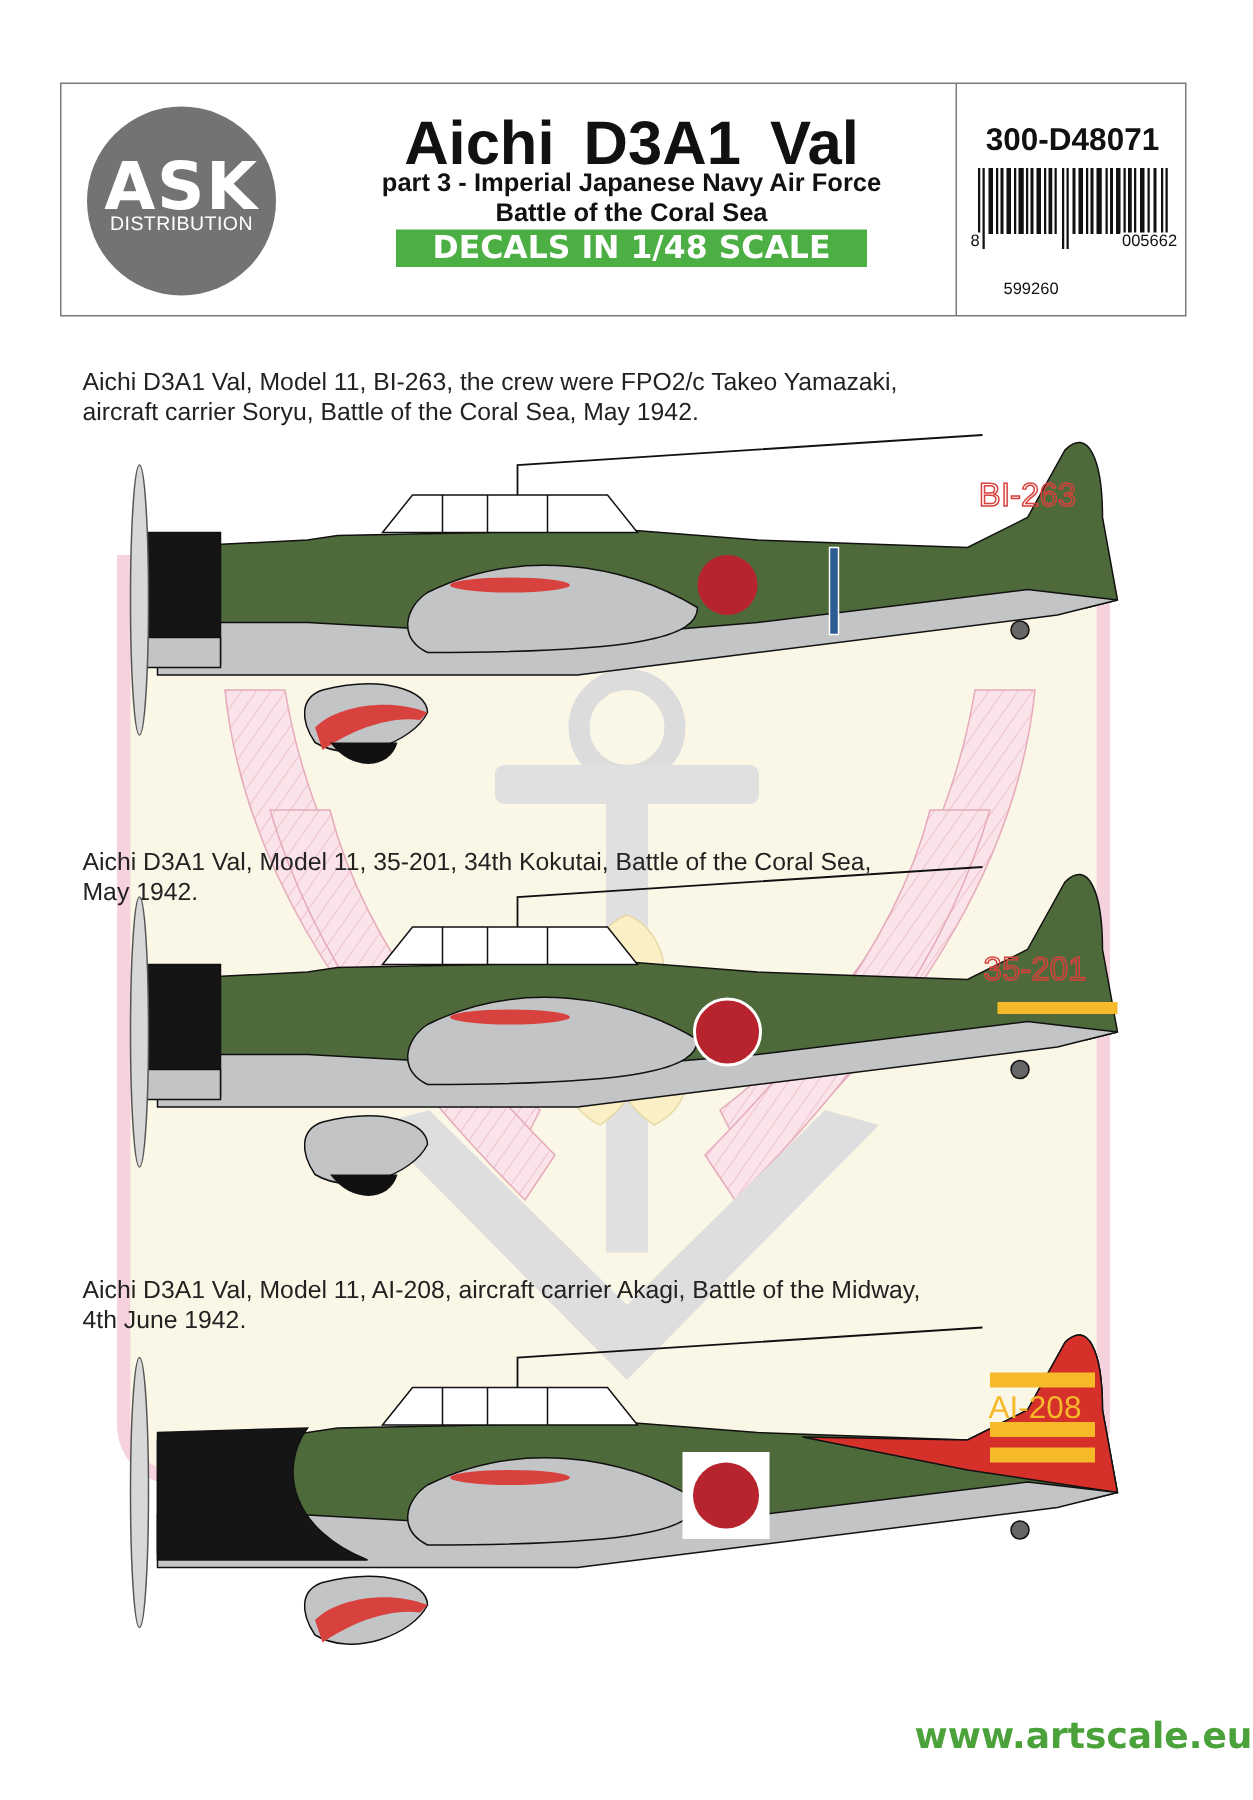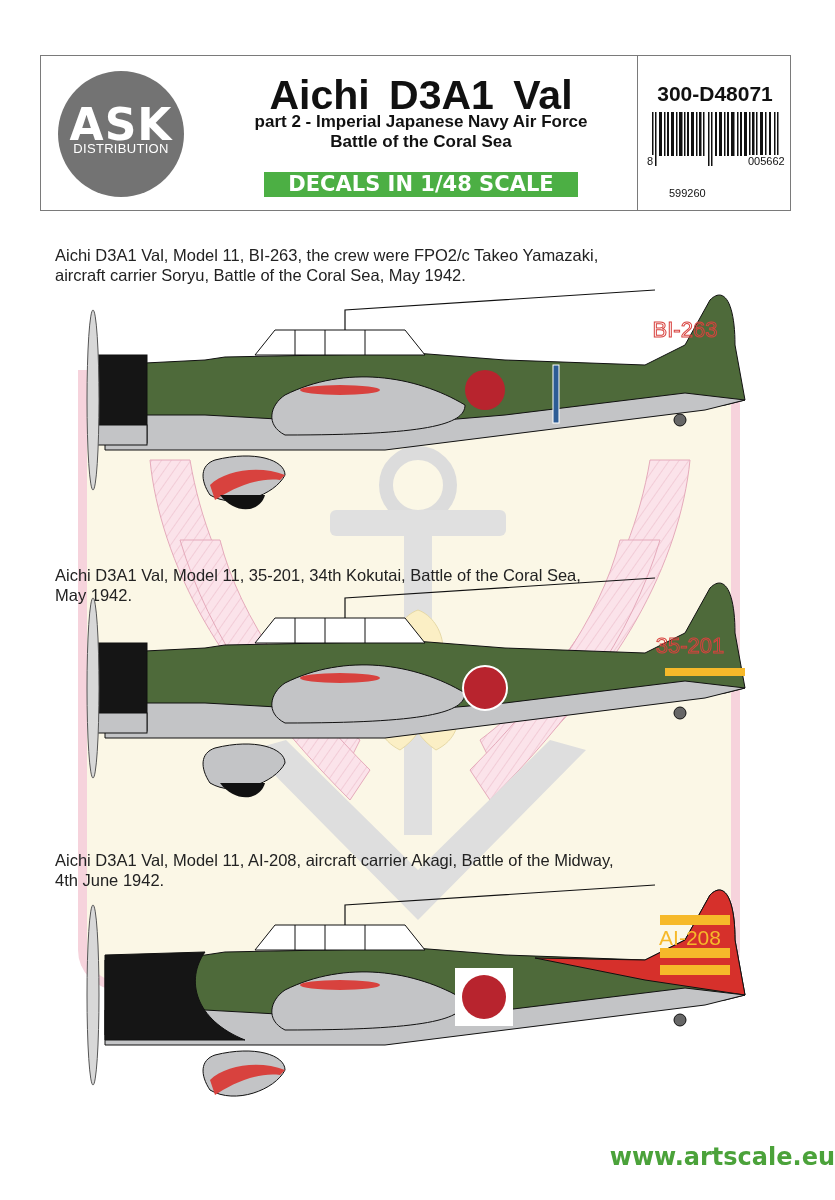--- a/index.html
+++ b/index.html
@@ -10,21 +10,21 @@
   .header .divider { position:absolute; left:596px; top:0; bottom:0; width:0; border-left:1.5px solid #7a7a7a; }
   .logo { position:absolute; left:17px; top:15px; width:126px; height:126px; border-radius:50%;
           background:#737373; color:#fff; text-align:center; }
   .logo .ask { font-family:"DejaVu Sans", sans-serif; font-weight:bold; font-size:44px; letter-spacing:1px;
                position:absolute; top:32px; left:0; right:0; line-height:44px; }
   .logo .dist { font-size:13px; position:absolute; top:70px; left:0; right:0; letter-spacing:0.3px; }
   .title-block { position:absolute; left:190px; top:22px; width:380px; text-align:center; color:#111; }
   .title { font-weight:bold; font-size:41px; line-height:34px; word-spacing:8px; }
   .subtitle { font-weight:bold; font-size:17px; line-height:20px; }
   .scale-badge { display:inline-block; background:#4caf44; color:#fff; font-weight:bold;
-                 font-size:21px; line-height:25px; padding:0 24px; margin-top:20px; font-family:"DejaVu Sans", sans-serif; letter-spacing:0px; }
+                 font-size:21px; line-height:25px; padding:0 24px; margin-top:1px; font-family:"DejaVu Sans", sans-serif; letter-spacing:0px; }
   .code-block { position:absolute; left:597px; top:0; width:154px; height:156px; text-align:center; }
   .code { font-weight:bold; font-size:21px; margin-top:26px; color:#111; }
   .barcode { position:absolute; left:14px; top:56px; width:128px; height:54px; }
   .bar-digits { position:absolute; left:8px; top:99px; width:140px; font-size:11px; color:#111; text-align:left; }
   .bar-digits span { position:absolute; background:#fff; padding:0 1px; }
   .bg-panel { position:absolute; left:78px; top:370px; width:662px; height:620px;
               background:#fbf7e6; border-left:9px solid #f6d3dc; border-right:9px solid #f6d3dc;
               border-radius:0 0 40px 40px; border-bottom:9px solid #f6d3dc; box-sizing:border-box; }
   .emblem { position:absolute; left:100px; top:380px; width:640px; height:560px; }
   .caption { position:absolute; left:55px; font-size:16.5px; line-height:20px; color:#222; }
@@ -35,21 +35,21 @@
 </head>
 <body>
 
 <div class="header">
   <div class="logo">
     <div class="ask">ASK</div>
     <div class="dist">DISTRIBUTION</div>
   </div>
   <div class="title-block">
     <div class="title">Aichi  D3A1 Val</div>
-    <div class="subtitle">part 2 - Imperial Japanese Navy Air Force</div>
+    <div class="subtitle">part 3 - Imperial Japanese Navy Air Force</div>
     <div class="subtitle">Battle of the Coral Sea</div>
     <div class="scale-badge">DECALS IN 1/48 SCALE</div>
   </div>
   <div class="divider"></div>
   <div class="code-block">
     <div class="code">300-D48071</div>
     <svg class="barcode" viewBox="0 0 128 54">
       <g fill="#111">
         <rect x="0" y="0" width="1.5" height="54"></rect>
           <rect x="3" y="0" width="1.5" height="54"></rect>

